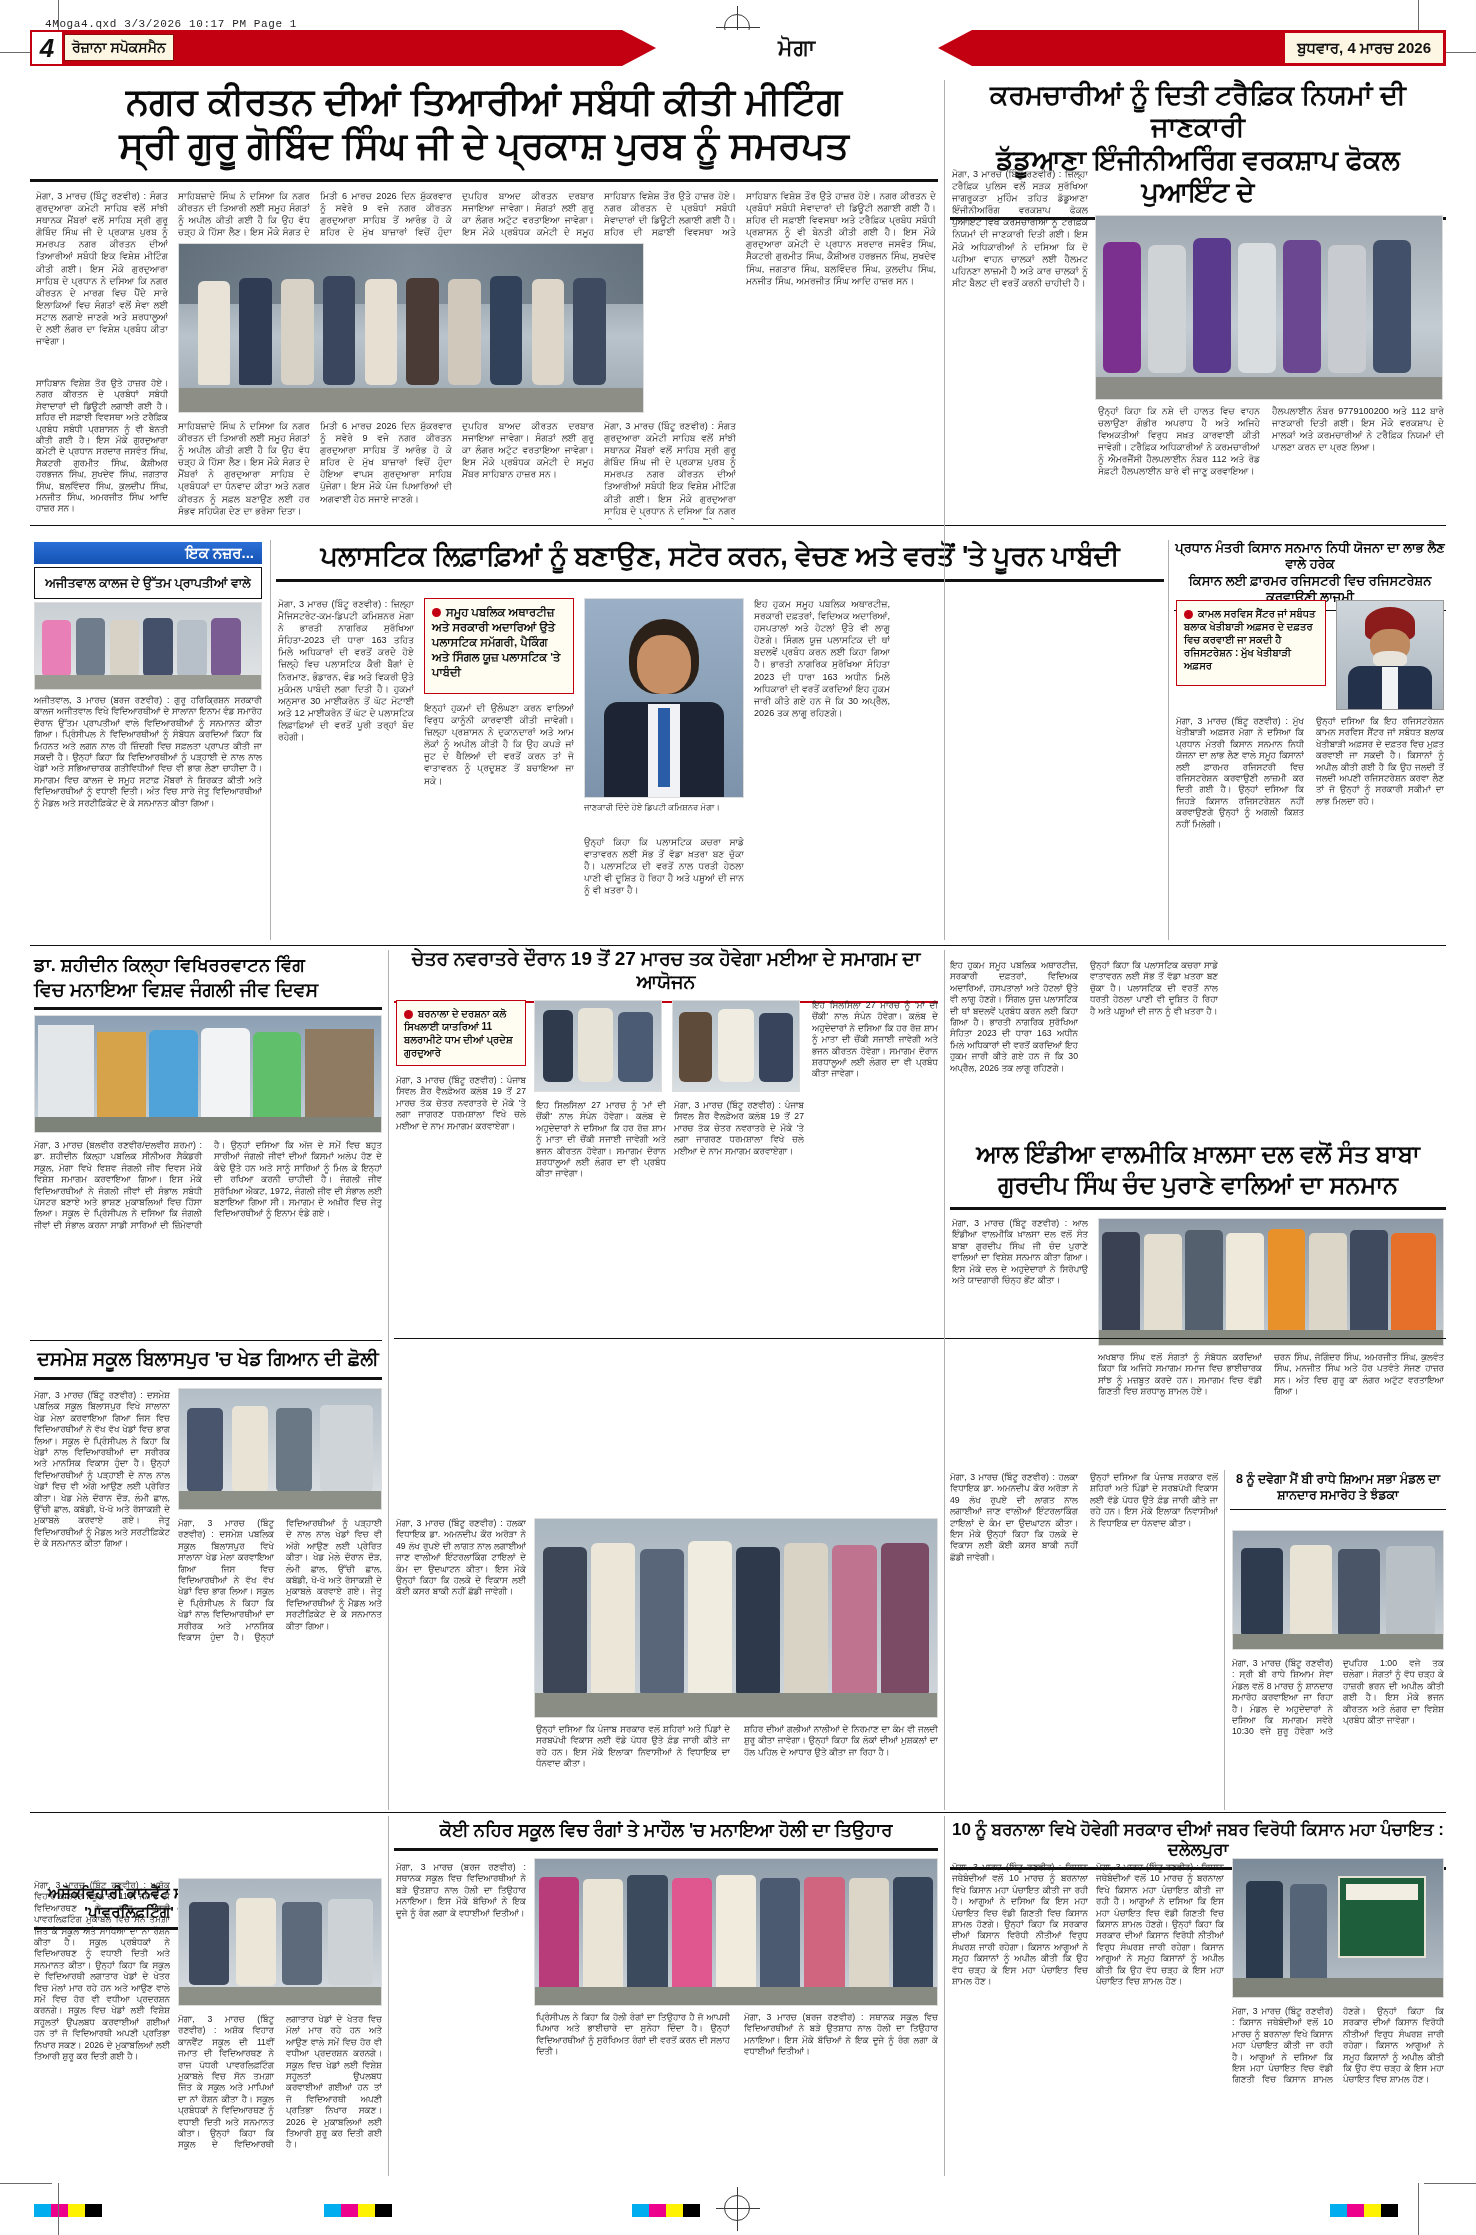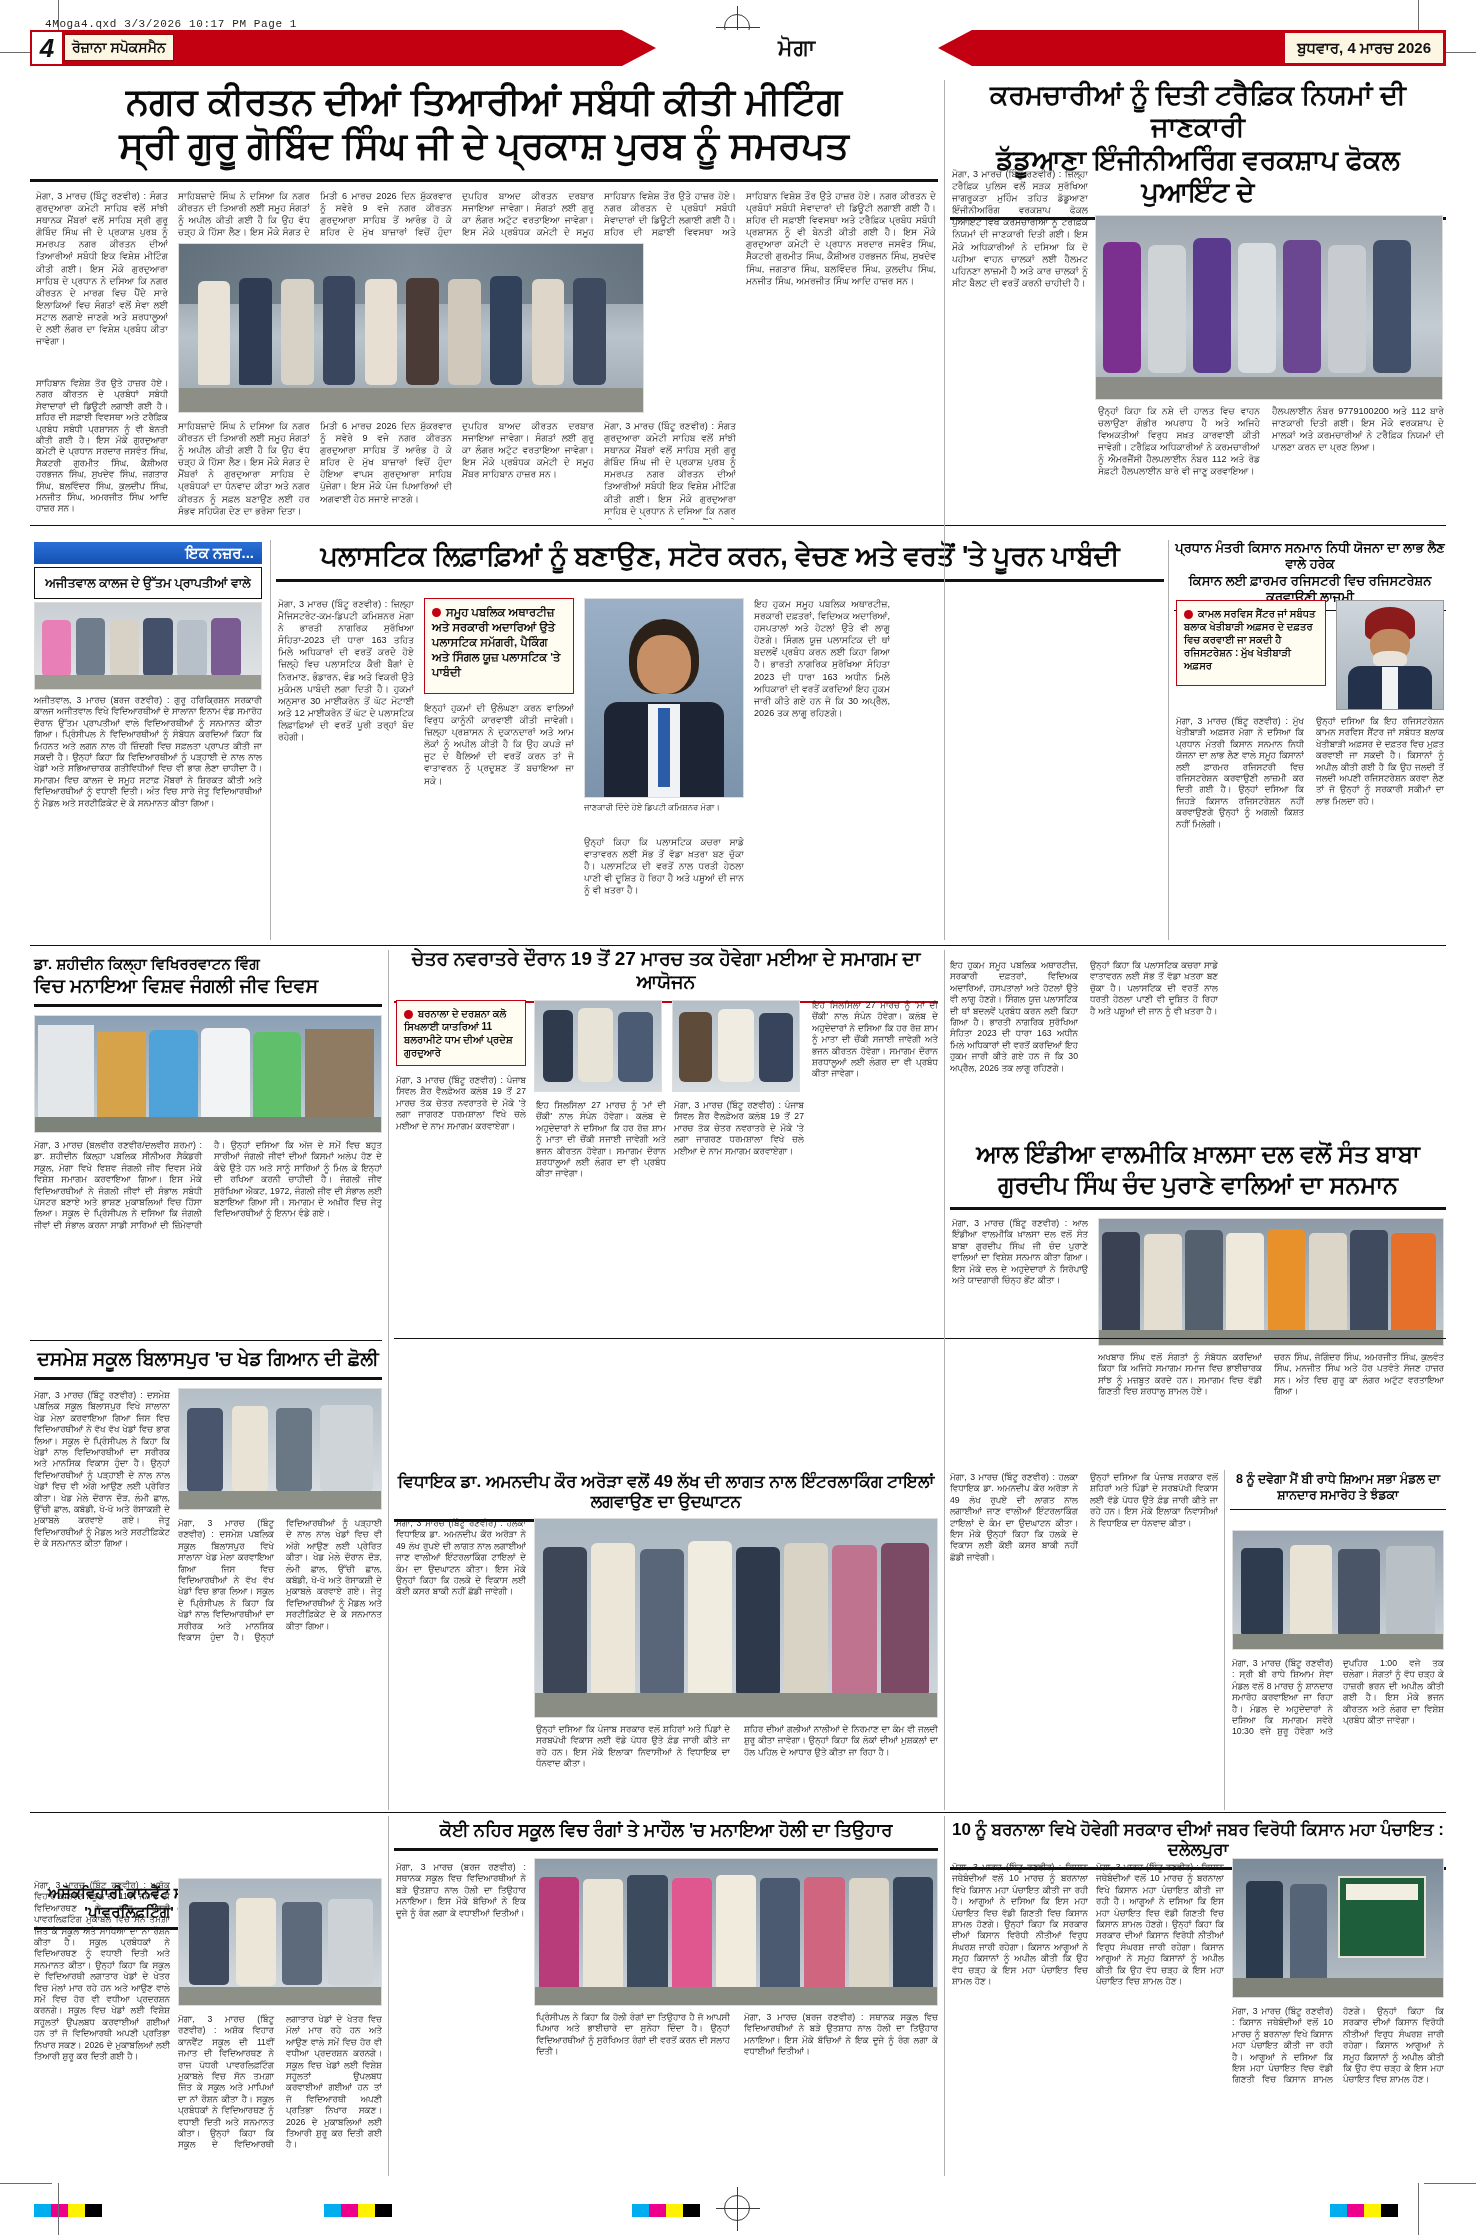--- a/index.html
+++ b/index.html
@@ -255,21 +255,21 @@
       <div style="position:absolute;left:42%;top:61%;width:16%;height:39%;background:#f2f3f5;"></div>
     </div>
   </div>
 
   <div class="body dense" style="position:absolute;left:1176px;top:716px;width:128px;height:222px;">ਮੋਗਾ, 3 ਮਾਰਚ (ਬਿੰਟੂ ਰਣਵੀਰ) : ਮੁੱਖ ਖੇਤੀਬਾੜੀ ਅਫ਼ਸਰ ਮੋਗਾ ਨੇ ਦਸਿਆ ਕਿ ਪ੍ਰਧਾਨ ਮੰਤਰੀ ਕਿਸਾਨ ਸਨਮਾਨ ਨਿਧੀ ਯੋਜਨਾ ਦਾ ਲਾਭ ਲੈਣ ਵਾਲੇ ਸਮੂਹ ਕਿਸਾਨਾਂ ਲਈ ਫ਼ਾਰਮਰ ਰਜਿਸਟਰੀ ਵਿਚ ਰਜਿਸਟਰੇਸ਼ਨ ਕਰਵਾਉਣੀ ਲਾਜ਼ਮੀ ਕਰ ਦਿਤੀ ਗਈ ਹੈ। ਉਨ੍ਹਾਂ ਦਸਿਆ ਕਿ ਜਿਹੜੇ ਕਿਸਾਨ ਰਜਿਸਟਰੇਸ਼ਨ ਨਹੀਂ ਕਰਵਾਉਣਗੇ ਉਨ੍ਹਾਂ ਨੂੰ ਅਗਲੀ ਕਿਸ਼ਤ ਨਹੀਂ ਮਿਲੇਗੀ।</div>
   <div class="body dense" style="position:absolute;left:1316px;top:716px;width:128px;height:222px;">ਉਨ੍ਹਾਂ ਦਸਿਆ ਕਿ ਇਹ ਰਜਿਸਟਰੇਸ਼ਨ ਕਾਮਨ ਸਰਵਿਸ ਸੈਂਟਰ ਜਾਂ ਸਬੰਧਤ ਬਲਾਕ ਖੇਤੀਬਾੜੀ ਅਫ਼ਸਰ ਦੇ ਦਫ਼ਤਰ ਵਿਚ ਮੁਫ਼ਤ ਕਰਵਾਈ ਜਾ ਸਕਦੀ ਹੈ। ਕਿਸਾਨਾਂ ਨੂੰ ਅਪੀਲ ਕੀਤੀ ਗਈ ਹੈ ਕਿ ਉਹ ਜਲਦੀ ਤੋਂ ਜਲਦੀ ਅਪਣੀ ਰਜਿਸਟਰੇਸ਼ਨ ਕਰਵਾ ਲੈਣ ਤਾਂ ਜੋ ਉਨ੍ਹਾਂ ਨੂੰ ਸਰਕਾਰੀ ਸਕੀਮਾਂ ਦਾ ਲਾਭ ਮਿਲਦਾ ਰਹੇ।</div>
 
   <div class="rule-thin" style="position:absolute;left:30px;top:945px;width:1416px;"></div>
 
   <div class="box" style="left:34px; top:955px; width:348px;">
-    <div class="hl hl-md" style="font-size:15px;">ਡਾ. ਸ਼ਹੀਦੀਨ ਕਿਲ੍ਹਾ ਵਿਖਿਰਰਵਾਟਨ ਵਿੰਗ</div>
+    <div class="hl hl-md" style="font-size:18px;">ਡਾ. ਸ਼ਹੀਦੀਨ ਕਿਲ੍ਹਾ ਵਿਖਿਰਰਵਾਟਨ ਵਿੰਗ</div>
     <div class="hl hl-md" style="font-size:19px;margin-top:2px;">ਵਿਚ ਮਨਾਇਆ ਵਿਸ਼ਵ ਜੰਗਲੀ ਜੀਵ ਦਿਵਸ</div>
     <div class="rule-thick" style="margin-top:6px;"></div>
   </div>
 
   <div class="photo" style="left:34px; top:1015px; width:348px; height:118px;">
     <div class="ph-inner" style="background:linear-gradient(180deg,#8ca0b4,#c9d3da);">
       <div style="position:absolute;left:1%;top:8%;width:16%;height:84%;background:#e3e7ea;"></div>
       <div style="position:absolute;left:18%;top:14%;width:14%;height:78%;background:#d6a24a;"></div>
       <div style="position:absolute;left:33%;top:12%;width:14%;height:80%;background:#4fa3d8;border-radius:6px;"></div>
       <div style="position:absolute;left:48%;top:10%;width:14%;height:82%;background:#f1f3f5;border-radius:6px;"></div>
@@ -352,24 +352,20 @@
       <div style="position:absolute;left:70%;top:13%;width:26%;height:73%;background:#cfd4d8;border-radius:5px;"></div>
       <div style="position:absolute;left:0;bottom:0;width:100%;height:15%;background:#8d9086;"></div>
     </div>
   </div>
 
   <div class="body dense" style="position:absolute;left:34px;top:1390px;width:136px;height:410px;">ਮੋਗਾ, 3 ਮਾਰਚ (ਬਿੰਟੂ ਰਣਵੀਰ) : ਦਸਮੇਸ਼ ਪਬਲਿਕ ਸਕੂਲ ਬਿਲਾਸਪੁਰ ਵਿਖੇ ਸਾਲਾਨਾ ਖੇਡ ਮੇਲਾ ਕਰਵਾਇਆ ਗਿਆ ਜਿਸ ਵਿਚ ਵਿਦਿਆਰਥੀਆਂ ਨੇ ਵੱਖ ਵੱਖ ਖੇਡਾਂ ਵਿਚ ਭਾਗ ਲਿਆ। ਸਕੂਲ ਦੇ ਪ੍ਰਿੰਸੀਪਲ ਨੇ ਕਿਹਾ ਕਿ ਖੇਡਾਂ ਨਾਲ ਵਿਦਿਆਰਥੀਆਂ ਦਾ ਸਰੀਰਕ ਅਤੇ ਮਾਨਸਿਕ ਵਿਕਾਸ ਹੁੰਦਾ ਹੈ। ਉਨ੍ਹਾਂ ਵਿਦਿਆਰਥੀਆਂ ਨੂੰ ਪੜ੍ਹਾਈ ਦੇ ਨਾਲ ਨਾਲ ਖੇਡਾਂ ਵਿਚ ਵੀ ਅੱਗੇ ਆਉਣ ਲਈ ਪ੍ਰੇਰਿਤ ਕੀਤਾ। ਖੇਡ ਮੇਲੇ ਦੌਰਾਨ ਦੌੜ, ਲੰਮੀ ਛਾਲ, ਉੱਚੀ ਛਾਲ, ਕਬੱਡੀ, ਖੋ-ਖੋ ਅਤੇ ਰੱਸਾਕਸ਼ੀ ਦੇ ਮੁਕਾਬਲੇ ਕਰਵਾਏ ਗਏ। ਜੇਤੂ ਵਿਦਿਆਰਥੀਆਂ ਨੂੰ ਮੈਡਲ ਅਤੇ ਸਰਟੀਫ਼ਿਕੇਟ ਦੇ ਕੇ ਸਨਮਾਨਤ ਕੀਤਾ ਗਿਆ।</div>
   <div class="body dense" style="position:absolute;left:178px;top:1518px;width:204px;height:282px;column-count:2;column-gap:12px;">ਮੋਗਾ, 3 ਮਾਰਚ (ਬਿੰਟੂ ਰਣਵੀਰ) : ਦਸਮੇਸ਼ ਪਬਲਿਕ ਸਕੂਲ ਬਿਲਾਸਪੁਰ ਵਿਖੇ ਸਾਲਾਨਾ ਖੇਡ ਮੇਲਾ ਕਰਵਾਇਆ ਗਿਆ ਜਿਸ ਵਿਚ ਵਿਦਿਆਰਥੀਆਂ ਨੇ ਵੱਖ ਵੱਖ ਖੇਡਾਂ ਵਿਚ ਭਾਗ ਲਿਆ। ਸਕੂਲ ਦੇ ਪ੍ਰਿੰਸੀਪਲ ਨੇ ਕਿਹਾ ਕਿ ਖੇਡਾਂ ਨਾਲ ਵਿਦਿਆਰਥੀਆਂ ਦਾ ਸਰੀਰਕ ਅਤੇ ਮਾਨਸਿਕ ਵਿਕਾਸ ਹੁੰਦਾ ਹੈ। ਉਨ੍ਹਾਂ ਵਿਦਿਆਰਥੀਆਂ ਨੂੰ ਪੜ੍ਹਾਈ ਦੇ ਨਾਲ ਨਾਲ ਖੇਡਾਂ ਵਿਚ ਵੀ ਅੱਗੇ ਆਉਣ ਲਈ ਪ੍ਰੇਰਿਤ ਕੀਤਾ। ਖੇਡ ਮੇਲੇ ਦੌਰਾਨ ਦੌੜ, ਲੰਮੀ ਛਾਲ, ਉੱਚੀ ਛਾਲ, ਕਬੱਡੀ, ਖੋ-ਖੋ ਅਤੇ ਰੱਸਾਕਸ਼ੀ ਦੇ ਮੁਕਾਬਲੇ ਕਰਵਾਏ ਗਏ। ਜੇਤੂ ਵਿਦਿਆਰਥੀਆਂ ਨੂੰ ਮੈਡਲ ਅਤੇ ਸਰਟੀਫ਼ਿਕੇਟ ਦੇ ਕੇ ਸਨਮਾਨਤ ਕੀਤਾ ਗਿਆ।</div>
 
   <div class="rule-thin" style="position:absolute;left:394px;top:1338px;width:1052px;"></div>
 
-  <div class="box" style="left:394px; top:1472px; width:544px;">
-    <div class="hl hl-md" style="font-size:17px;text-align:center;">ਵਿਧਾਇਕ ਡਾ. ਅਮਨਦੀਪ ਕੌਰ ਅਰੋੜਾ ਵਲੋਂ 49 ਲੱਖ ਦੀ ਲਾਗਤ ਨਾਲ ਇੰਟਰਲਾਕਿੰਗ ਟਾਇਲਾਂ ਲਗਵਾਉਣ ਦਾ ਉਦਘਾਟਨ</div>
-    <div class="rule-thick" style="margin-top:6px;"></div>
-  </div>
 
   <div class="photo" style="left:534px; top:1518px; width:404px; height:200px;">
     <div class="ph-inner" style="background:linear-gradient(180deg,#aab6c0,#d2d8dd);">
       <div style="position:absolute;left:2%;top:14%;width:11%;height:76%;background:#3c4656;border-radius:6px;"></div>
       <div style="position:absolute;left:14%;top:12%;width:11%;height:78%;background:#ece6d8;border-radius:6px;"></div>
       <div style="position:absolute;left:26%;top:15%;width:11%;height:75%;background:#596679;border-radius:6px;"></div>
       <div style="position:absolute;left:38%;top:11%;width:11%;height:79%;background:#f1ece0;border-radius:6px;"></div>
       <div style="position:absolute;left:50%;top:14%;width:11%;height:76%;background:#2e3a4c;border-radius:6px;"></div>
       <div style="position:absolute;left:62%;top:12%;width:11%;height:78%;background:#d9d3c5;border-radius:6px;"></div>
       <div style="position:absolute;left:74%;top:13%;width:11%;height:77%;background:#c0738e;border-radius:6px;"></div>

